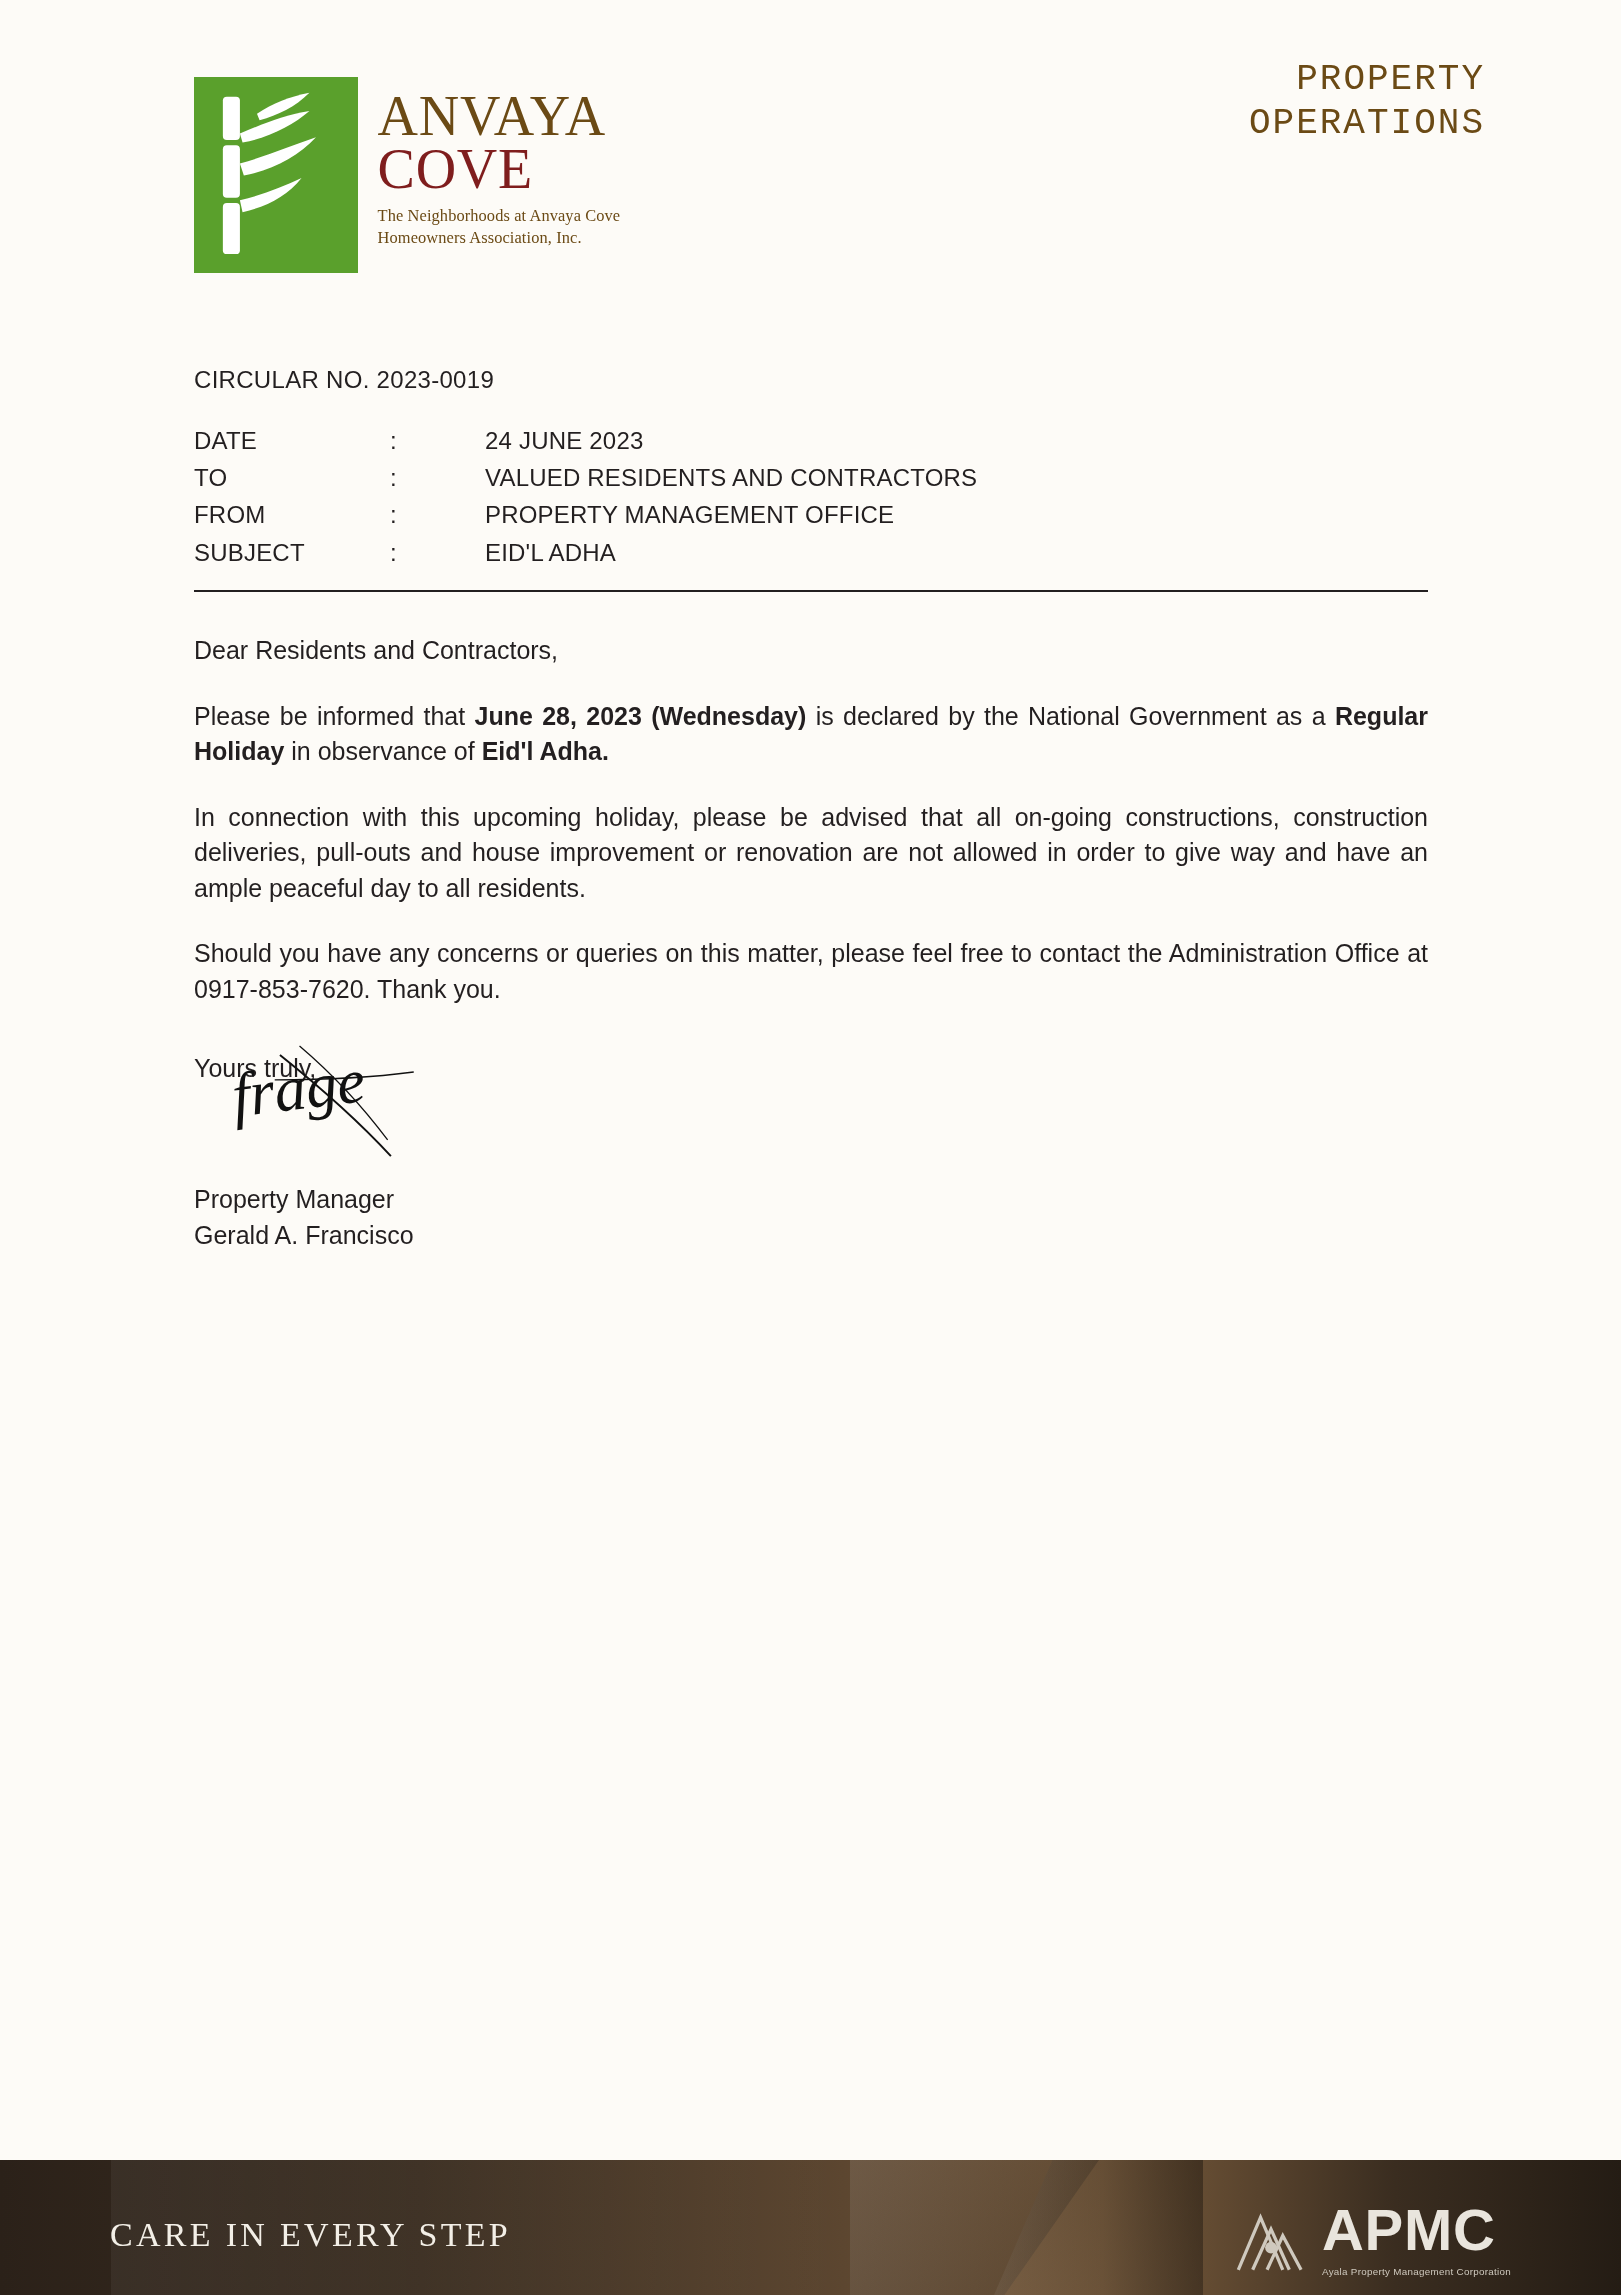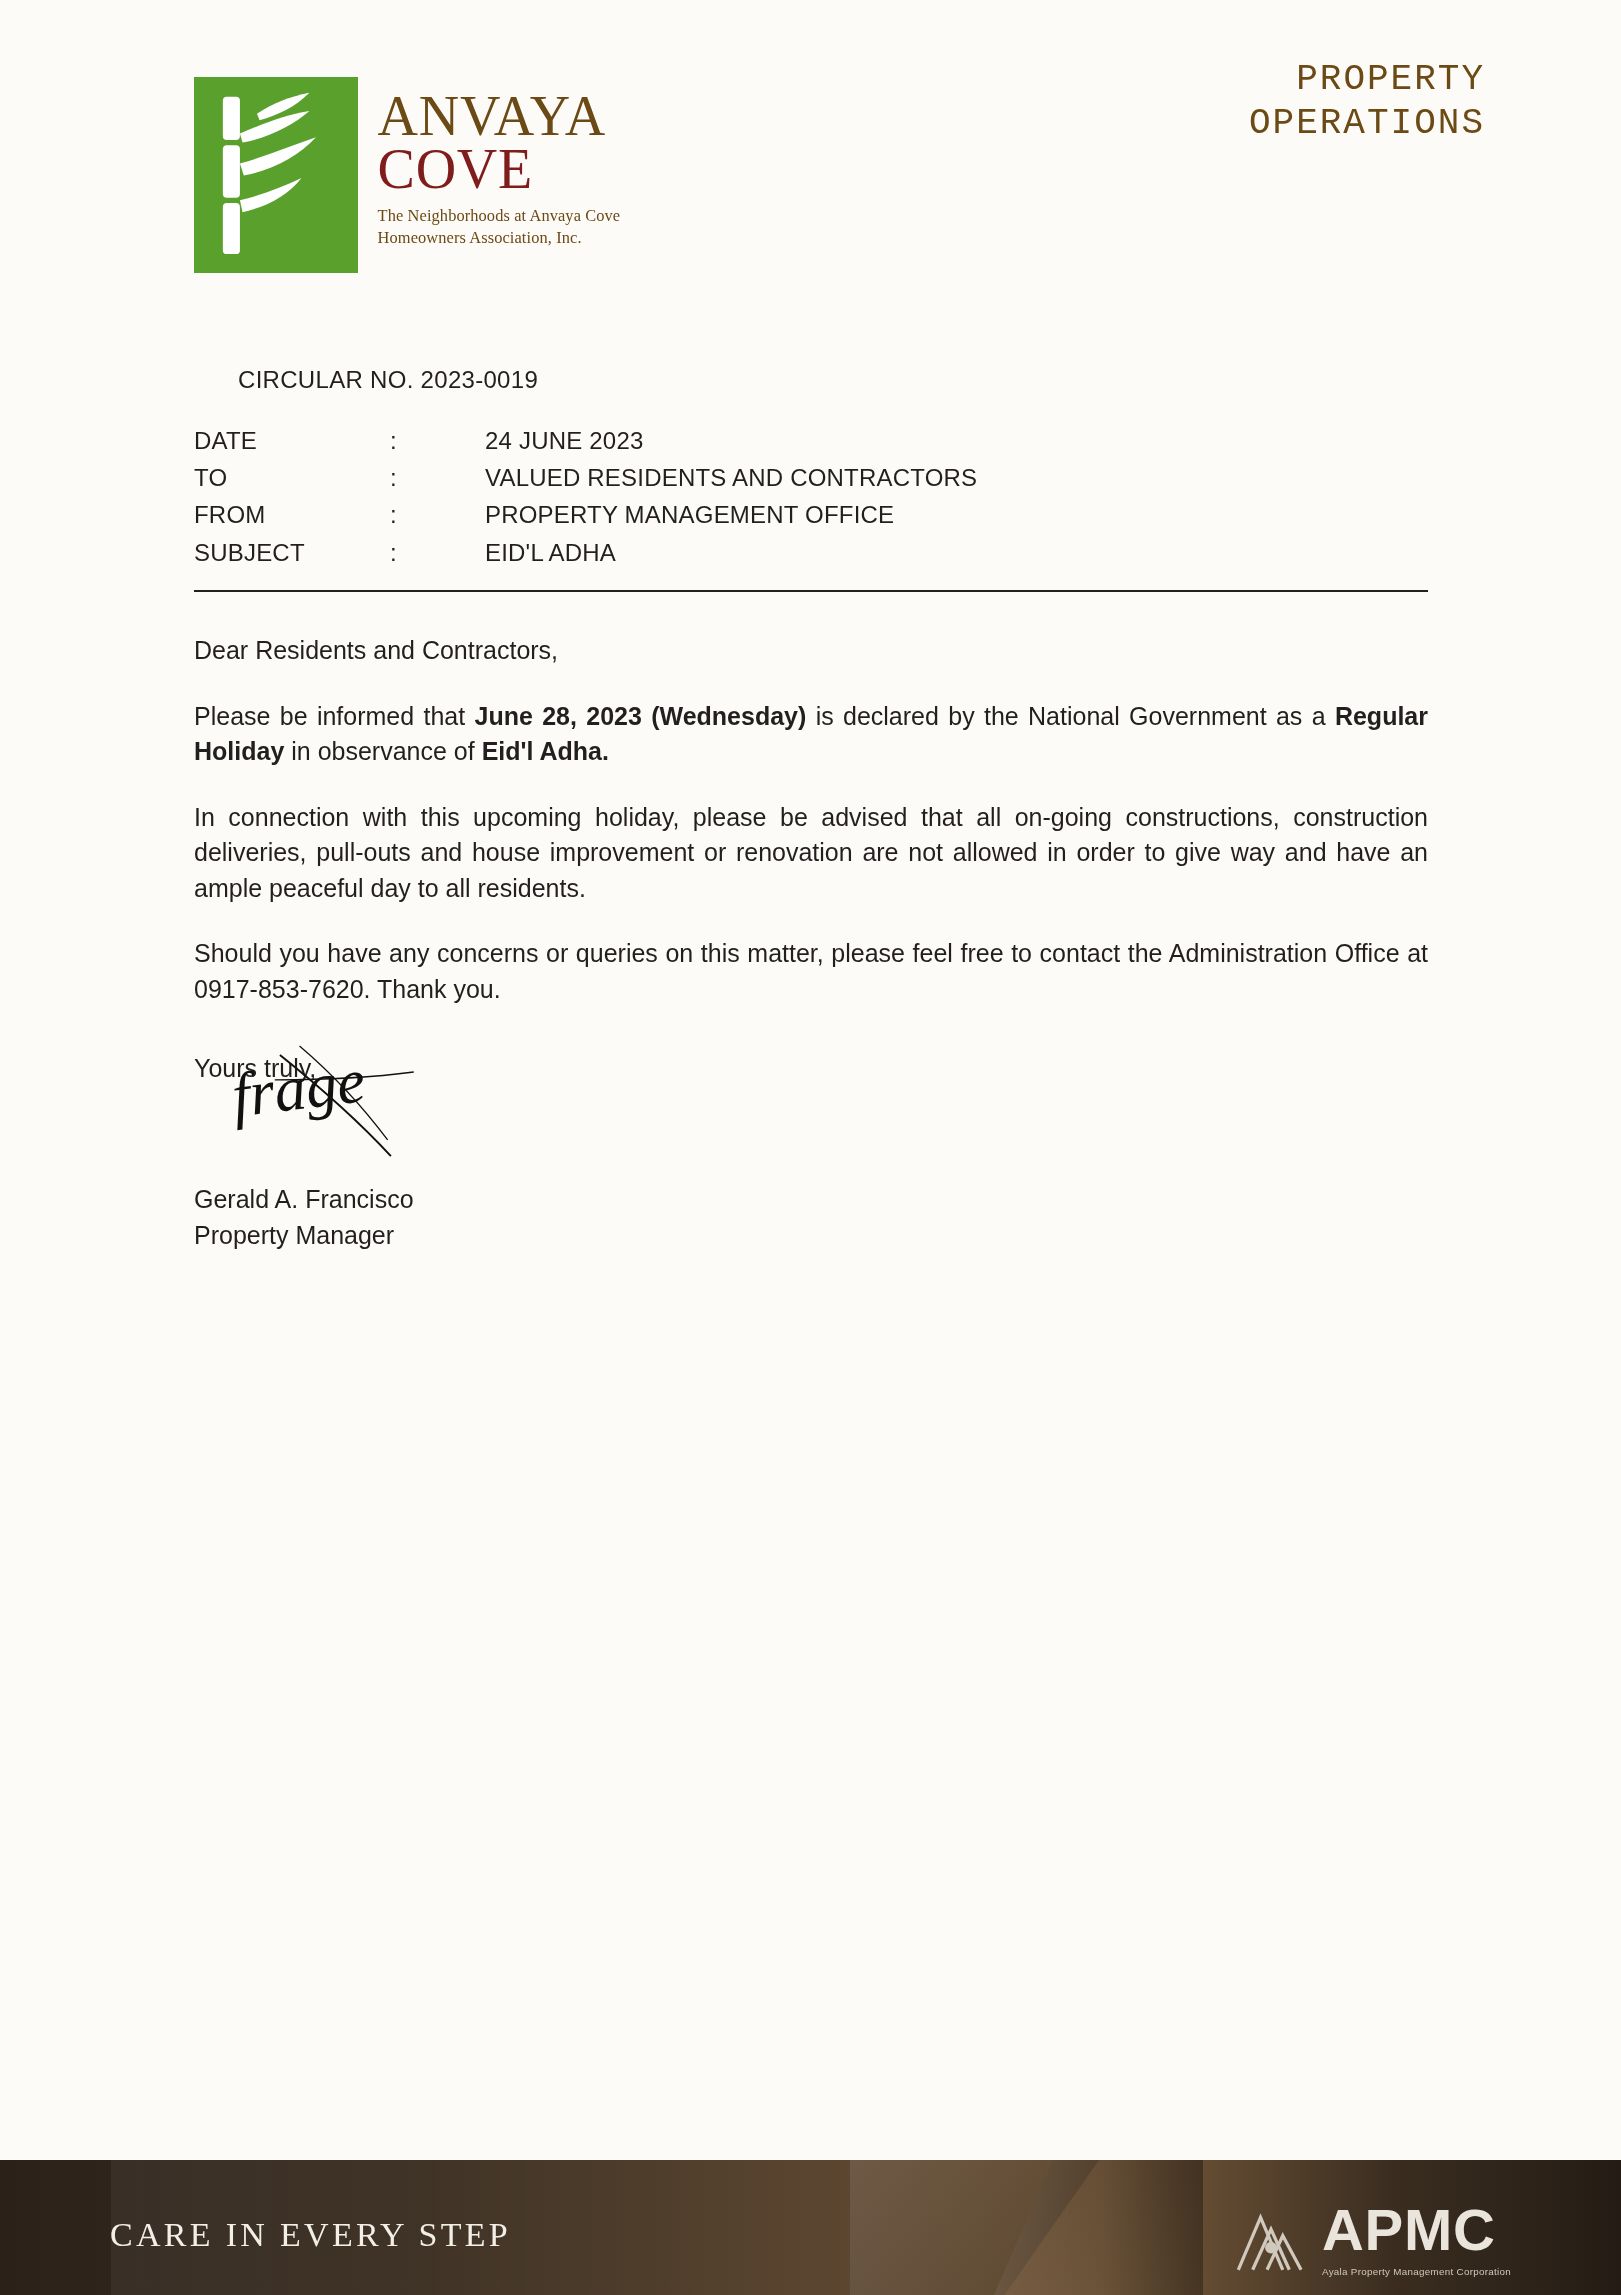--- a/index.html
+++ b/index.html
@@ -78,21 +78,20 @@
     position: absolute;
     left: 194px;
     right: 194px;
     top: 366px;
   }
   .circular-no {
     font-size: 24px;
     letter-spacing: 0.3px;
     color: #231f20;
     margin-bottom: 33px;
-    margin-left: 44px;
   }
   table.meta {
     border-collapse: collapse;
     font-size: 24px;
     color: #231f20;
     margin-bottom: 14.4px;
   }
   table.meta td {
     padding: 0 0 9.2px 0;
     vertical-align: top;
@@ -271,22 +270,22 @@
   <div class="signoff">
     <p class="yours">Yours truly,</p>
     <div class="sig-wrap">
       <div class="sig">frage</div>
       <svg class="sig-stroke" viewBox="0 0 250 190" xmlns="http://www.w3.org/2000/svg" aria-hidden="true">
         <path d="M10 20 C60 60 120 110 180 175" stroke="#111" stroke-width="3" fill="none"></path>
         <path d="M40 6 C80 40 130 90 175 150" stroke="#111" stroke-width="2" fill="none"></path>
         <path d="M2 58 C60 58 140 56 215 46" stroke="#111" stroke-width="2" fill="none"></path>
       </svg>
     </div>
+    <div class="name">Property Manager</div>
     <div class="name">Gerald A. Francisco</div>
-    <div class="name">Property Manager</div>
   </div>
 </div>
 
 <div class="footer">
   <div class="facet f3"></div>
   <div class="facet f1"></div>
   <div class="facet f2"></div>
 
   <div class="care">CARE IN EVERY STEP</div>
 

